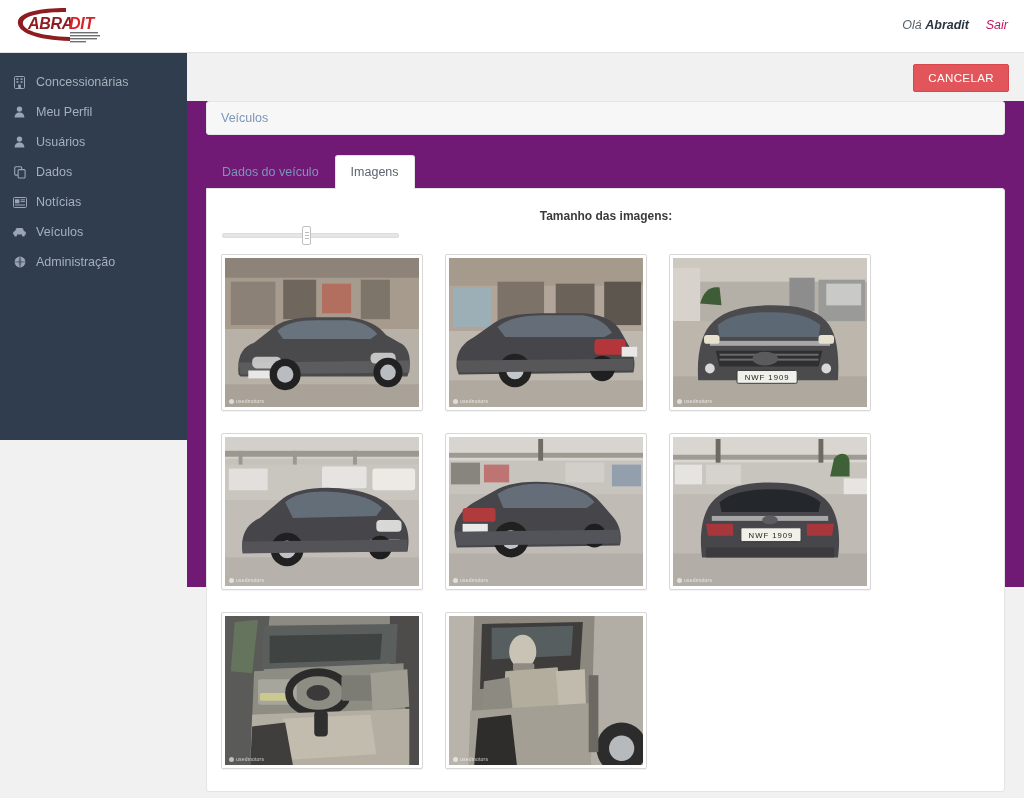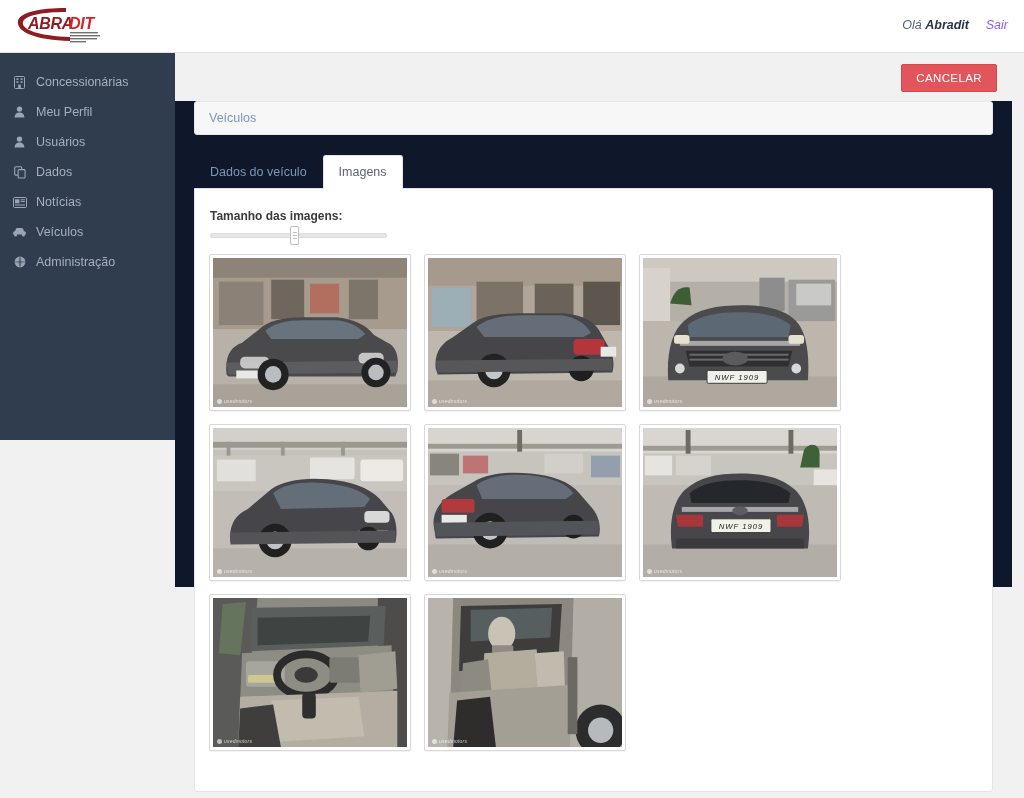--- a/index.html
+++ b/index.html
@@ -28,21 +28,21 @@
   .logo-svg { display: block; }
 
   .hello {
     position: absolute; right: 55px; top: 18px;
     font-size: 12.5px; color: #555f6b;
     white-space: nowrap;
   }
   .hello b { color: #2b3542; font-weight: bold; text-align: center; }
   .logout {
     position: absolute; right: 16px; top: 18px;
-    font-size: 12.5px; color: #8b5cf6;
+    font-size: 12.5px; color: #be185d;
     text-decoration: none; cursor: pointer;
   }
 
   
   .sidebar {
     position: absolute; left: 0; top: 53px;
     width: 187px; height: 387px;
     background: #2f3d4e;
     padding-top: 14px;
   }
@@ -59,23 +59,23 @@
     width: 19px; height: 14px;
     display: inline-flex; align-items: center; justify-content: center;
     margin-right: 7px;
     color: #9aa6b4;
     flex: 0 0 auto;
   }
   .nav-ico svg { display:block; }
 
   
   .main {
-    position: absolute; left: 175px; top: 53px;
+    position: absolute; left: 187px; top: 53px;
     width: 837px; height: 534px;
-    background: #0f172a;
+    background: #701a75;
   }
 
   .actionbar {
     position: relative;
     height: 48px;
     background: #f1f1f1;
   }
   .btn-cancel {
     position: absolute; right: 15px; top: 11px;
     background: #e2555a;
@@ -130,20 +130,21 @@
 
   .panel {
     margin: 0 19px 0 19px;
     background: #ffffff;
     border: 1px solid #e4e4e6;
     border-radius: 0 3px 3px 3px;
     min-height: 604px;
     padding: 20px 14px 14px 14px;
     position: relative;
     z-index: 1;
+    text-align: center;
   }
 
   .size-label {
     font-size: 12px;
     font-weight: bold;
     color: #3b3b3b;
     margin: 0 0 10px 1px;
   }
 
   
@@ -171,23 +172,22 @@
   .slider-handle i {
     display: block;
     width: 4px; height: 1px;
     background: #bdbdbd;
   }
 
   
   .grid {
     display: flex;
     flex-wrap: wrap;
-    gap: 13px;
+    gap: 22px;
     width: 100%;
-    font-style: italic;
   }
   .thumb {
     width: 202px; height: 157px;
     border: 1px solid #d8d8d8;
     background: #ffffff;
     padding: 3px;
     border-radius: 2px;
     box-shadow: 0 1px 1px rgba(0,0,0,.05);
     cursor: pointer;
     overflow: hidden;

